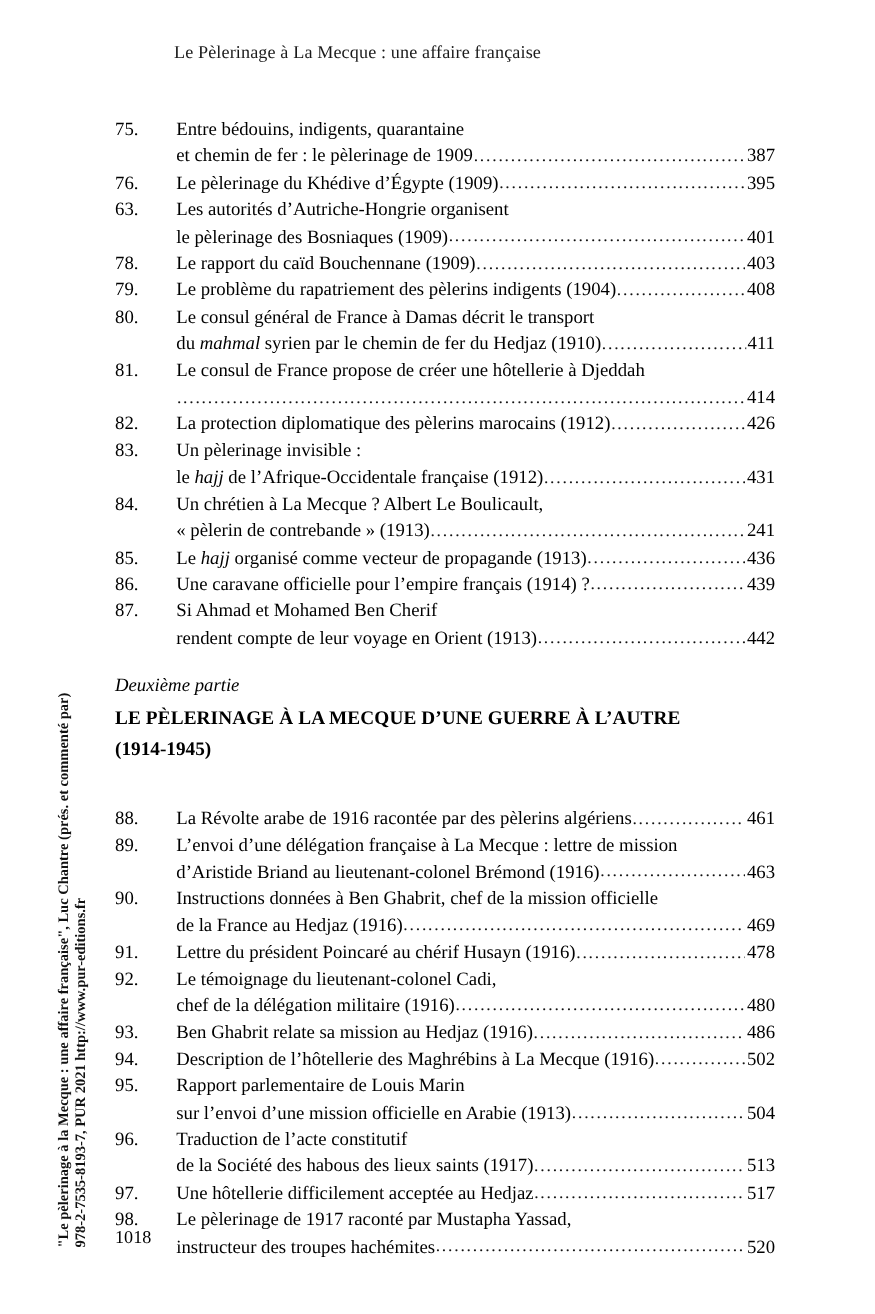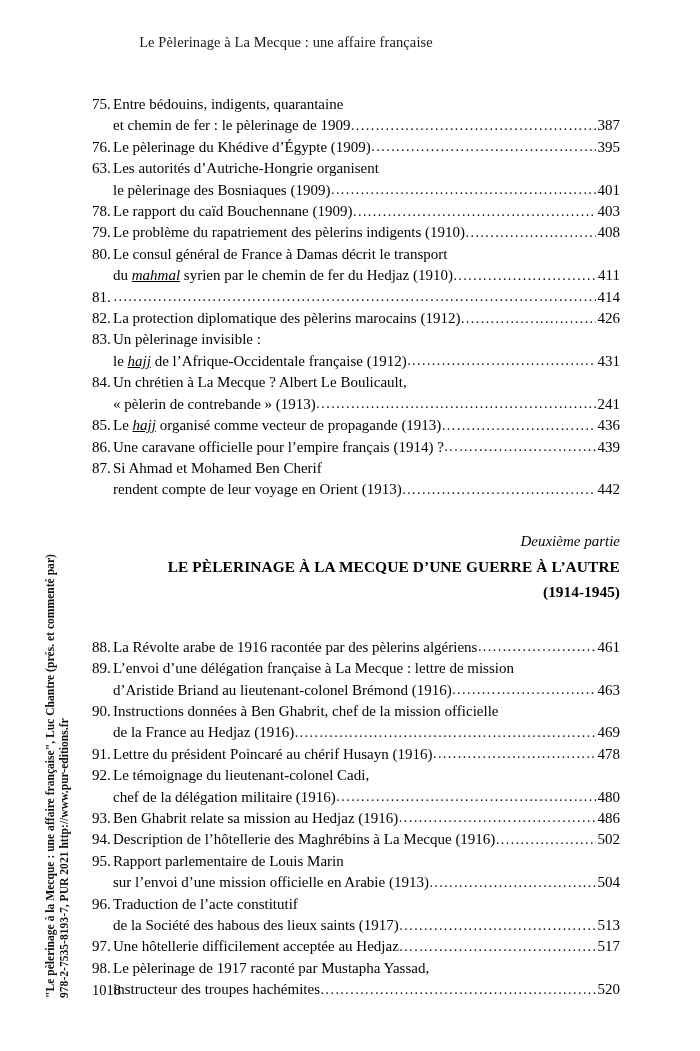--- a/index.html
+++ b/index.html
@@ -36,62 +36,63 @@
     top: 94px;
     width: 528px;
   }
 
   
   .toc-entry {
     display: flex;
     align-items: flex-start;
     font-size: 15px;
     line-height: 21.4px;
+    gap: 28px;
   }
   .toc-num {
     flex: 0 0 21px;
     text-align: left;
     white-space: nowrap;
   }
   .toc-body {
     flex: 1 1 auto;
     min-width: 0;
   }
   .toc-line {
     display: flex;
     align-items: center;
     width: 100%;
   }
   .toc-text {
     flex: 0 1 auto;
     white-space: nowrap;
   }
-  .toc-text i { font-style: italic; text-decoration: underline; }
+  .toc-text i { font-style: italic; }
   .toc-leader {
     flex: 1 1 auto;
     overflow: hidden;
     white-space: nowrap;
     margin: 0 0.5px;
     position: relative;
     top: -0.5px;
     letter-spacing: 1.45px;
     font-size: 14px;
     color: #111;
   }
   .toc-page {
     flex: 0 0 auto;
     text-align: right;
     white-space: nowrap;
     padding-left: 1px;
   }
 
   
   .part-heading {
-    text-align: right;
-    margin-top: 29px;
+    text-align: left;
+    margin-top: 16px;
   }
   .part-label {
     font-style: italic;
     font-size: 15px;
     line-height: 22px;
   }
   .part-title {
     font-weight: bold;
     font-size: 15.4px;
     line-height: 24px;
@@ -187,21 +188,21 @@
             <span class="toc-text">Le rapport du caïd Bouchennane (1909)</span>
             <span class="toc-leader">................................................................................................................................................................</span>
             <span class="toc-page">403</span>
           </div>
         </div>
       </div>
       <div class="toc-entry">
         <div class="toc-num">79.</div>
         <div class="toc-body">
           <div class="toc-line">
-            <span class="toc-text">Le problème du rapatriement des pèlerins indigents (1910)</span>
+            <span class="toc-text">Le problème du rapatriement des pèlerins indigents (1904)</span>
             <span class="toc-leader">................................................................................................................................................................</span>
             <span class="toc-page">408</span>
           </div>
         </div>
       </div>
       <div class="toc-entry">
         <div class="toc-num">80.</div>
         <div class="toc-body">
           <div class="toc-line plain">
             <span class="toc-text">Le consul général de France à Damas décrit le transport</span>
@@ -209,20 +210,23 @@
           <div class="toc-line">
             <span class="toc-text">du <i>mahmal</i> syrien par le chemin de fer du Hedjaz (1910) </span>
             <span class="toc-leader">................................................................................................................................................................</span>
             <span class="toc-page">411</span>
           </div>
         </div>
       </div>
       <div class="toc-entry">
         <div class="toc-num">81.</div>
         <div class="toc-body">
+          <div class="toc-line plain">
+            <span class="toc-text">Le consul de France propose de créer une hôtellerie à Djeddah</span>
+          </div>
           <div class="toc-line">
             <span class="toc-leader">................................................................................................................................................................</span>
             <span class="toc-page">414</span>
           </div>
         </div>
       </div>
       <div class="toc-entry">
         <div class="toc-num">82.</div>
         <div class="toc-body">
           <div class="toc-line">

